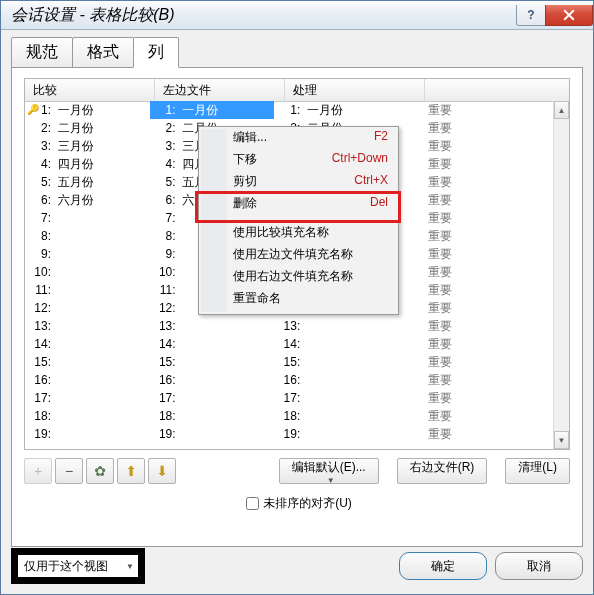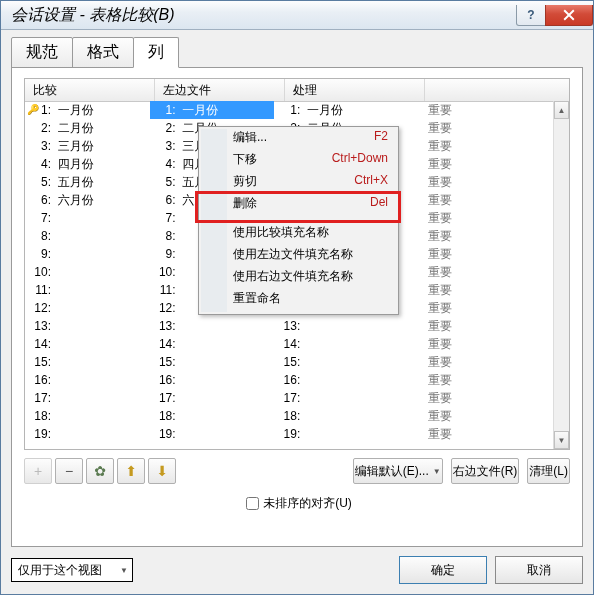--- a/index.html
+++ b/index.html
@@ -26,28 +26,28 @@
   .keyicon{position:absolute;left:2px;color:#d4a020;font-size:10px;}
   .sel{background:#3399ff;color:#fff;}
   .dim{color:#777;margin-left:21px;}
   .scrollbar{position:absolute;top:22px;right:0;bottom:0;width:15px;background:#f0f0f0;border-left:1px solid #dcdcdc;}
   .sb-btn{height:16px;background:linear-gradient(#fafafa,#e5e5e5);border:1px solid #c0c0c0;display:flex;align-items:center;justify-content:center;color:#606060;font-size:8px;}
   .sb-bot{position:absolute;bottom:0;left:0;right:0;}
   .toolbar{display:flex;margin-top:8px;align-items:center;}
   .icobtn{width:26px;height:24px;border:1px solid #b0b0b0;background:linear-gradient(#fdfdfd,#e8e8e8);margin-right:3px;border-radius:2px;display:flex;align-items:center;justify-content:center;color:#555;font-size:14px;cursor:pointer;}
   .icobtn.disabled{color:#bbb;border-color:#d0d0d0;}
   .spacer{flex:1;}
-  .txtbtn{height:24px;padding:0 1px;border:1px solid #b0b0b0;background:linear-gradient(#fdfdfd,#e8e8e8);margin-left:8px;border-radius:2px;display:flex;align-items:center;cursor:pointer;font-size:12px;}
+  .txtbtn{height:24px;padding:0 12px;border:1px solid #b0b0b0;background:linear-gradient(#fdfdfd,#e8e8e8);margin-left:18px;border-radius:2px;display:flex;align-items:center;cursor:pointer;font-size:12px;flex-direction:column;}
   .txtbtn .arrow{margin-left:4px;font-size:8px;color:#555;}
   .chk-row{margin-top:10px;display:flex;align-items:center;justify-content:center;}
   .chk-row input{margin-right:4px;}
   .footer{position:absolute;left:0;right:0;bottom:0;display:flex;align-items:center;}
-  .combo{height:22px;border:1px solid #000000;background:#fff;display:flex;align-items:center;padding:0 4px 0 6px;font-size:12px;min-width:110px;justify-content:space-between;cursor:pointer;}
+  .combo{height:22px;border:7px solid #000000;background:#fff;display:flex;align-items:center;padding:0 4px 0 6px;font-size:12px;min-width:110px;justify-content:space-between;cursor:pointer;}
   .combo .arrow{font-size:8px;color:#555;margin-left:6px;}
-  .big-btn{width:86px;height:26px;border:1px solid #8a8a8a;background:linear-gradient(#fdfdfd,#e6e6e6);border-radius:0;margin-left:8px;display:flex;align-items:center;justify-content:center;cursor:pointer;font-size:12px;}
+  .big-btn{width:86px;height:26px;border:1px solid #8a8a8a;background:linear-gradient(#fdfdfd,#e6e6e6);border-radius:10px;margin-left:8px;display:flex;align-items:center;justify-content:center;cursor:pointer;font-size:12px;}
   .big-btn.primary{border-color:#3c7fb1;}
   
   .ctx{position:absolute;left:197px;top:125px;width:195px;background:#f2f2f2;border:1px solid #9a9a9a;box-shadow:2px 2px 4px rgba(0,0,0,0.25);padding:2px;z-index:10;}
   .ctx-strip{position:absolute;left:2px;top:2px;bottom:2px;width:26px;background:#e8ecef;}
   .ctx-item{position:relative;display:flex;height:22px;padding:0 8px 0 32px;font-size:12px;cursor:pointer;}
   .ctx-item .sc{margin-left:auto;color:#b91c1c;}
   .ctx-sep{height:1px;background:#c8c8c8;margin:3px 2px 3px 30px;}
   .ctx-hl{position:absolute;border:3px solid #e02020;left:194px;top:190px;width:200px;height:26px;z-index:11;pointer-events:none;}
 </style>
 </head>

